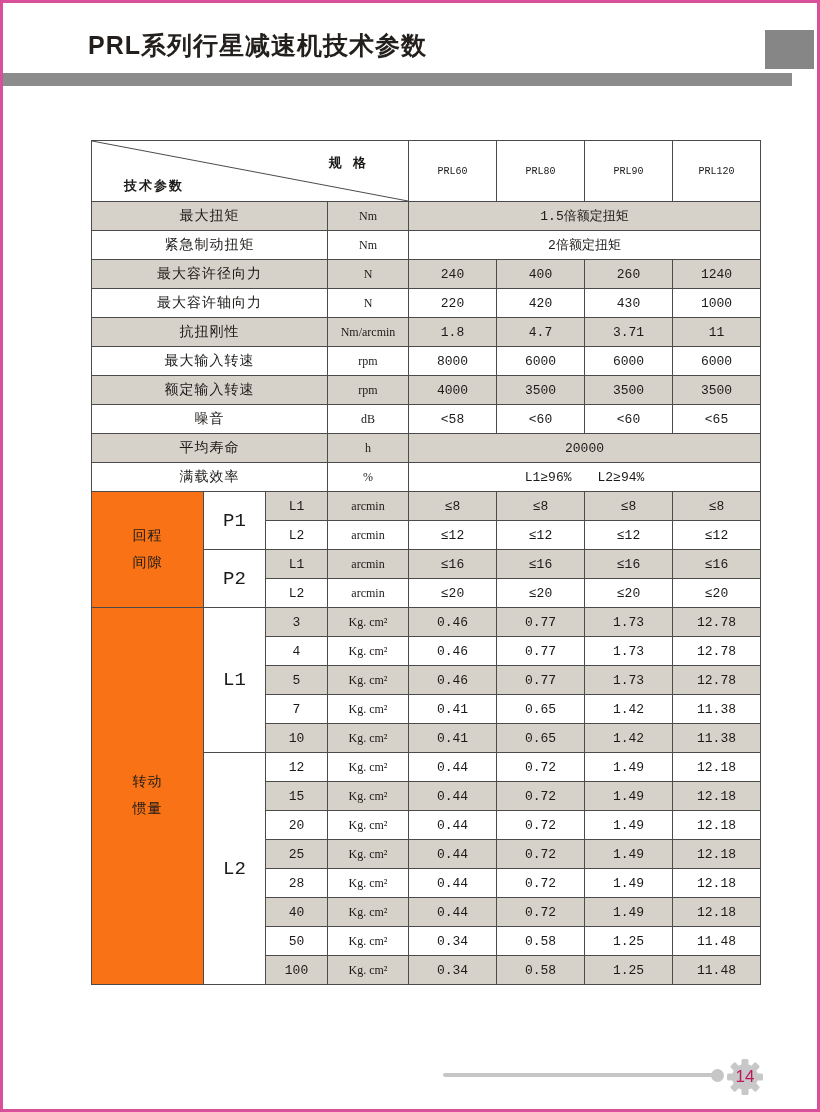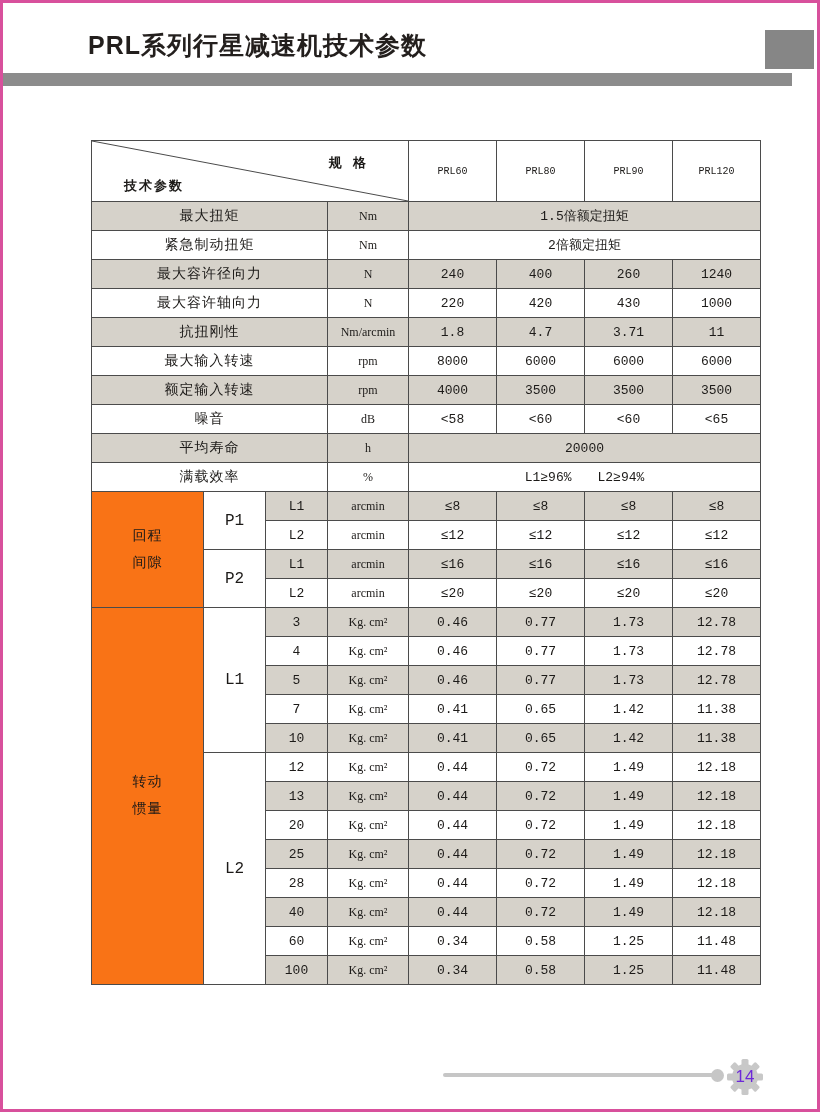--- a/index.html
+++ b/index.html
@@ -28,29 +28,29 @@
   tr.header-row td{height:61px;}
   .corner-cell{position:relative;padding:0;}
   .corner-cell svg.diag{position:absolute;left:0;top:0;width:100%;height:100%;}
   .corner-top{position:absolute;top:13px;right:38px;font-size:13px;font-weight:bold;letter-spacing:4px;}
   .corner-bottom{position:absolute;bottom:6px;left:32px;font-size:13px;font-weight:bold;letter-spacing:2px;}
   .model{font-family:"Liberation Mono","DejaVu Sans Mono",monospace;font-size:10px;}
   .param{font-size:14px;letter-spacing:1px;}
   .unit{font-family:Liberation Serif, serif;font-size:12px;}
   .val{font-family:"Liberation Mono","DejaVu Sans Mono",monospace;font-size:13px;}
   .seclabel{font-size:14px;letter-spacing:1px;white-space:pre-line;line-height:1.9;background:#f97316;}
-  .grouplabel{font-family:"Liberation Mono","DejaVu Sans Mono",monospace;font-size:16px;background:#fff;}
+  .grouplabel{font-family:"Liberation Mono","DejaVu Sans Mono",monospace;font-size:19px;background:#fff;}
   .sub{font-family:"Liberation Mono","DejaVu Sans Mono",monospace;font-size:13px;}
   .shaded{background:var(--shade);}
   .footer-line{position:absolute;left:440px;top:1070px;width:274px;height:4px;background:var(--footer);border-radius:2px;}
   .footer-dot{position:absolute;left:708px;top:1066px;width:13px;height:13px;border-radius:50%;background:var(--footer);}
   .footer-gear{position:absolute;left:722px;top:1054px;width:40px;height:40px;}
   .page-num{
     position:absolute;left:722px;top:1054px;width:40px;height:40px;display:flex;
-    align-items:center;justify-content:center;font-size:17px;color:#6d28d9;
+    align-items:center;justify-content:center;font-size:17px;color:#be185d;
     font-family:"Liberation Sans","DejaVu Sans",sans-serif;
   }
 </style>
 </head>
 <body>
 
 <div class="page">
 
   <div class="title">PRL系列行星减速机技术参数</div>
   <div class="title-bar"></div>
@@ -234,21 +234,21 @@
           <tr>
             <td rowspan="8" class="grouplabel">L2</td>
             <td class="sub">12</td>
             <td class="unit">Kg. cm²</td>
             <td class="val">0.44</td>
             <td class="val">0.72</td>
             <td class="val">1.49</td>
             <td class="val">12.18</td>
           </tr>
           <tr>
-            <td class="sub shaded">13</td>
+            <td class="sub shaded">15</td>
             <td class="unit shaded">Kg. cm²</td>
             <td class="val shaded">0.44</td>
             <td class="val shaded">0.72</td>
             <td class="val shaded">1.49</td>
             <td class="val shaded">12.18</td>
           </tr>
           <tr>
             <td class="sub">20</td>
             <td class="unit">Kg. cm²</td>
             <td class="val">0.44</td>
@@ -274,21 +274,21 @@
           </tr>
           <tr>
             <td class="sub shaded">40</td>
             <td class="unit shaded">Kg. cm²</td>
             <td class="val shaded">0.44</td>
             <td class="val shaded">0.72</td>
             <td class="val shaded">1.49</td>
             <td class="val shaded">12.18</td>
           </tr>
           <tr>
-            <td class="sub">60</td>
+            <td class="sub">50</td>
             <td class="unit">Kg. cm²</td>
             <td class="val">0.34</td>
             <td class="val">0.58</td>
             <td class="val">1.25</td>
             <td class="val">11.48</td>
           </tr>
           <tr>
             <td class="sub shaded">100</td>
             <td class="unit shaded">Kg. cm²</td>
             <td class="val shaded">0.34</td>

